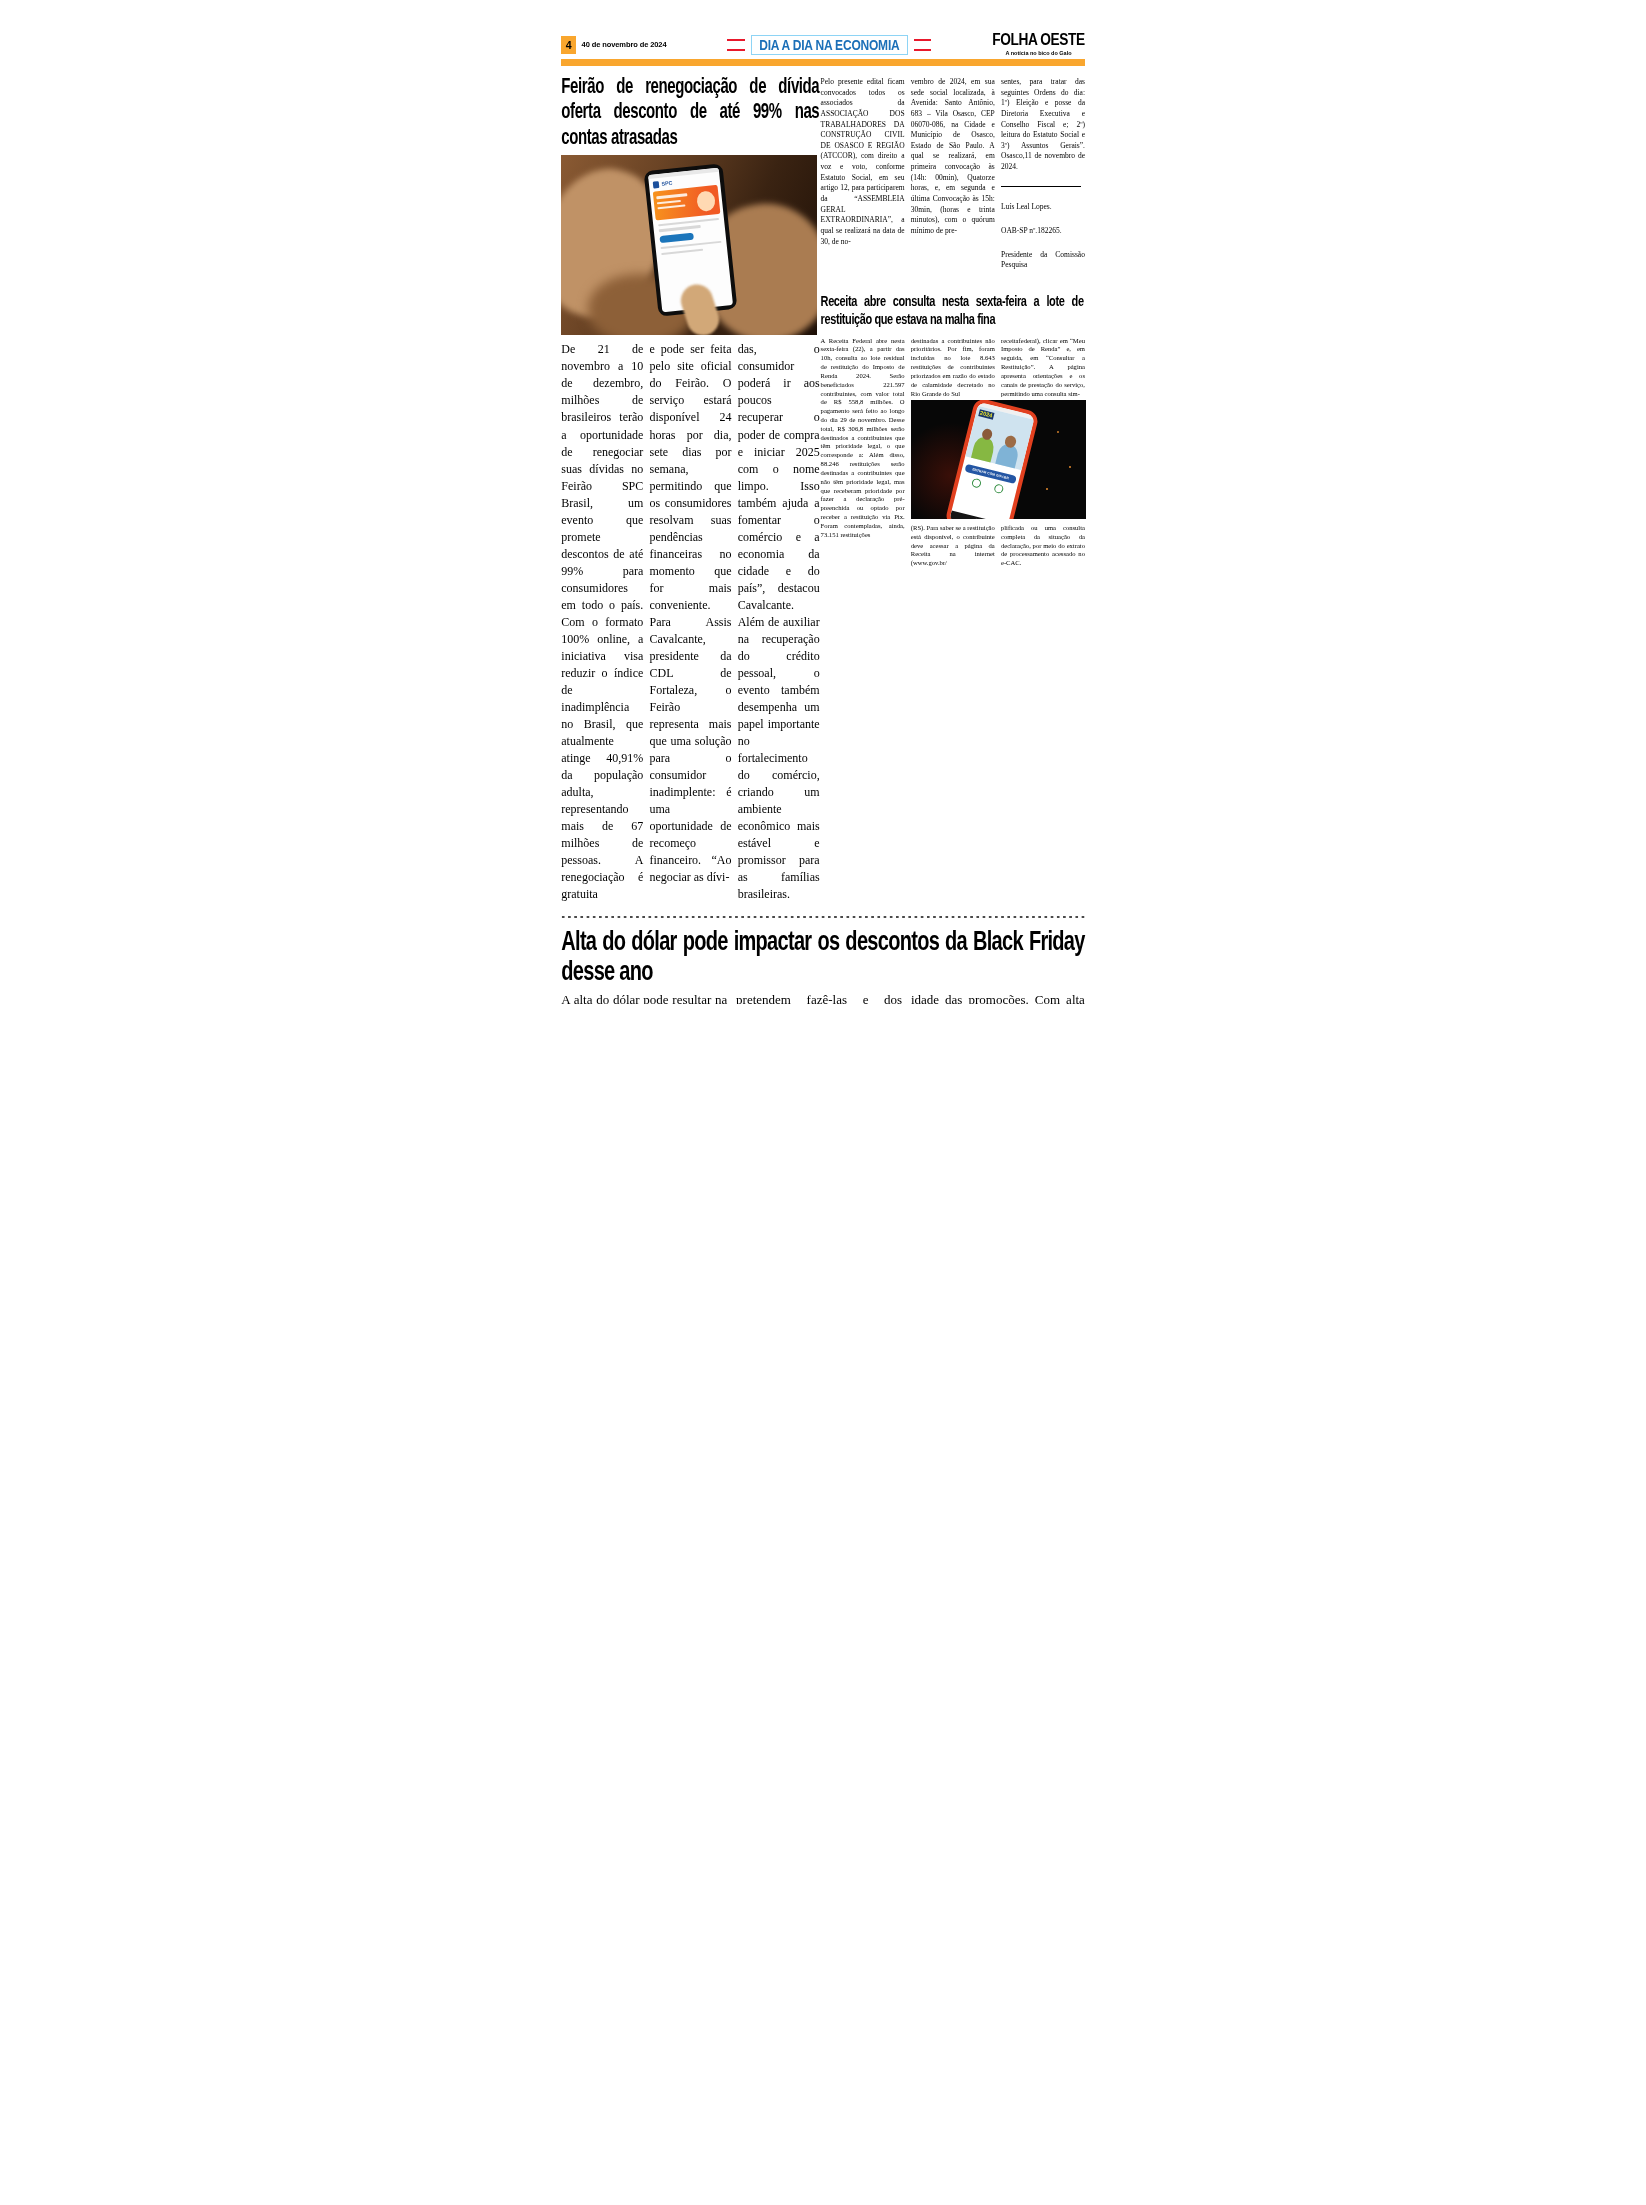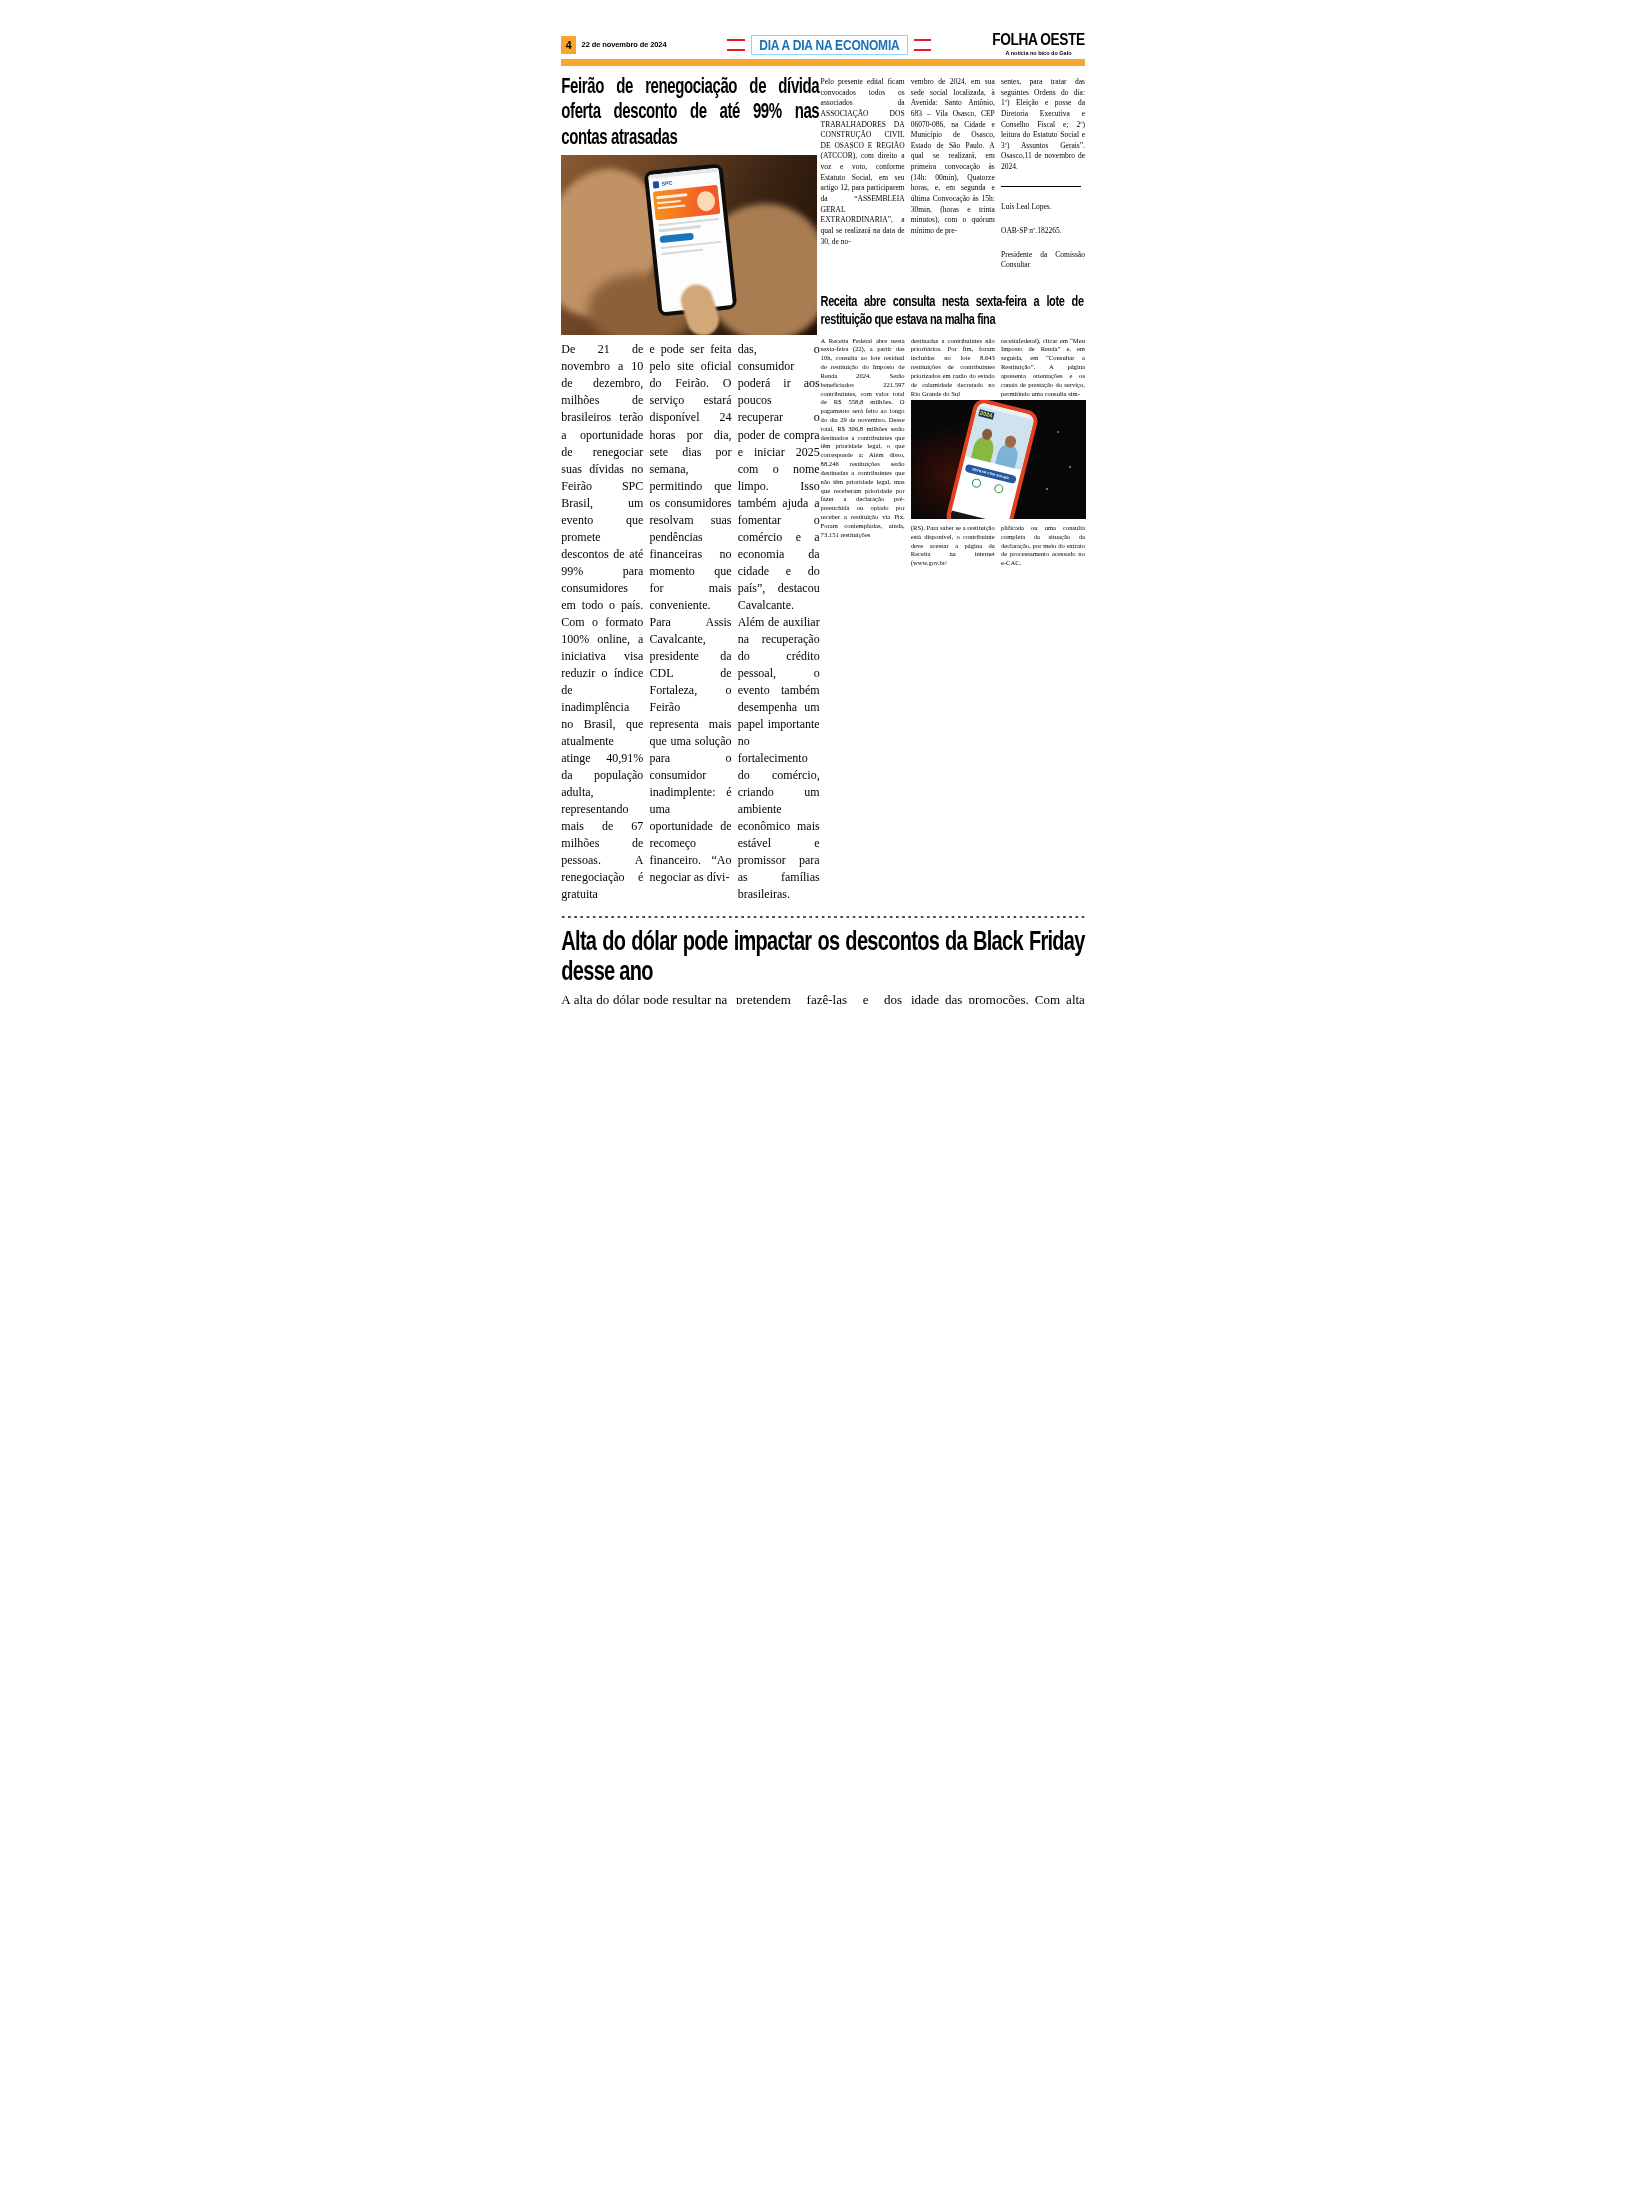--- a/index.html
+++ b/index.html
@@ -147,21 +147,21 @@
 </style>
 </head>
 <body>
 
 <div class="page">
   <div class="content">
 
     <div class="masthead">
       <div class="mh-left">
         <div class="pagenum">4</div>
-        <div class="date">22 de novembro de 2024</div>
+        <div class="date">40 de novembro de 2024</div>
       </div>
       <div class="mh-center">
         <div class="equals"></div>
         <div class="section-box">
           <span class="section-title">DIA A DIA NA ECONOMIA</span>
         </div>
         <div class="equals"></div>
       </div>
       <div class="mh-right">
         <span class="brand">FOLHA OESTE</span>
@@ -213,21 +213,21 @@
 
       <div>
         <div class="edital-cols edital-body">
           <div class="acol c1">Pelo presente edital ficam convocados todos os associados da ASSOCIAÇÃO DOS TRABALHADORES DA CONSTRUÇÃO CIVIL DE OSASCO E REGIÃO (ATCCOR), com direito a voz e voto, conforme Estatuto Social, em seu artigo 12, para participarem da “ASSEMBLEIA GERAL EXTRAORDINARIA”, a qual se realizará na data de 30, de no-</div>
           <div class="acol c3">vembro de 2024, em sua sede social localizada, à Avenida: Santo Antônio, 683 – Vila Osasco, CEP 06070-086, na Cidade e Município de Osasco, Estado de São Paulo. A qual se realizará, em primeira convocação às (14h: 00min), Quatorze horas, e, em segunda e última Convocação às 15h: 30min, (horas e trinta minutos), com o quórum mínimo de pre-</div>
           <div class="acol c5">
             <span>sentes, para tratar das seguintes Ordens do dia: 1º) Eleição e posse da Diretoria Executiva e Conselho Fiscal e; 2º) leitura do Estatuto Social e 3º) Assuntos Gerais”. Osasco,11 de novembro de 2024.</span>
             <div class="sig-line"></div>
             <div class="sig">Luís Leal Lopes.</div>
             <div class="sig">OAB-SP nº.182265.</div>
-            <div class="sig">Presidente da Comissão Consultar</div>
+            <div class="sig">Presidente da Comissão Pesquisa</div>
           </div>
         </div>
 
         <div class="receita-headline">
           <h2 class="cond" style="margin:0;">Receita abre consulta nesta sexta-feira a lote de restituição que estava na malha fina</h2>
         </div>
         <div class="receita-grid">
           <div class="rcol r-c1">A Receita Federal abre nesta sexta-feira (22), a partir das 10h, consulta ao lote residual de restituição do Imposto de Renda 2024. Serão beneficiados 221.597 contribuintes, com valor total de R$ 558,8 milhões. O pagamento será feito ao longo do dia 29 de novembro. Desse total, R$ 306,8 milhões serão destinados a contribuintes que têm prioridade legal, o que corresponde a: Além disso, 88.246 restituições serão destinadas a contribuintes que não têm prioridade legal, mas que receberam prioridade por fazer a declaração pré-preenchida ou optado por receber a restituição via Pix. Foram contempladas, ainda, 73.151 restituições</div>
           <div class="rcol r-c2t">destinadas a contribuintes não prioritários. Por fim, foram incluídas no lote 8.643 restituições de contribuintes priorizados em razão do estado de calamidade decretado no Rio Grande do Sul</div>
           <div class="rcol r-c3t">receitafederal), clicar em “Meu Imposto de Renda” e, em seguida, em “Consultar a Restituição”. A página apresenta orientações e os canais de prestação do serviço, permitindo uma consulta sim-</div>

